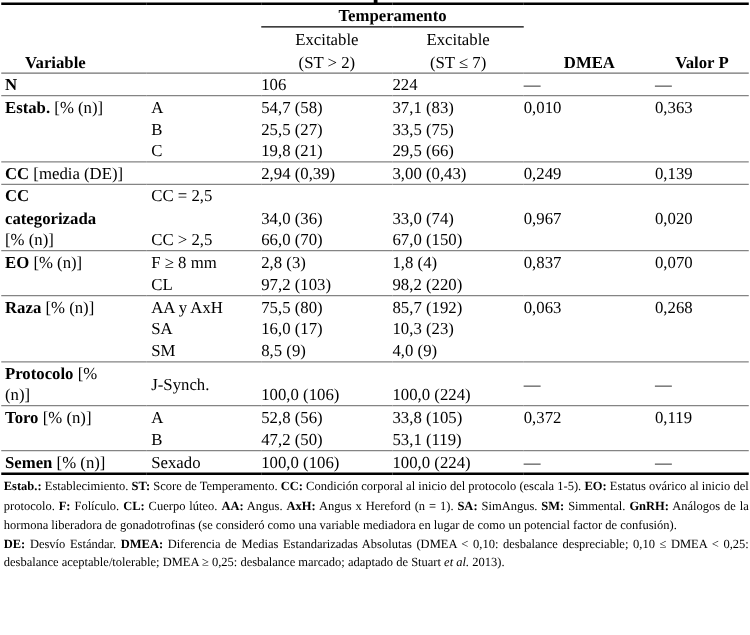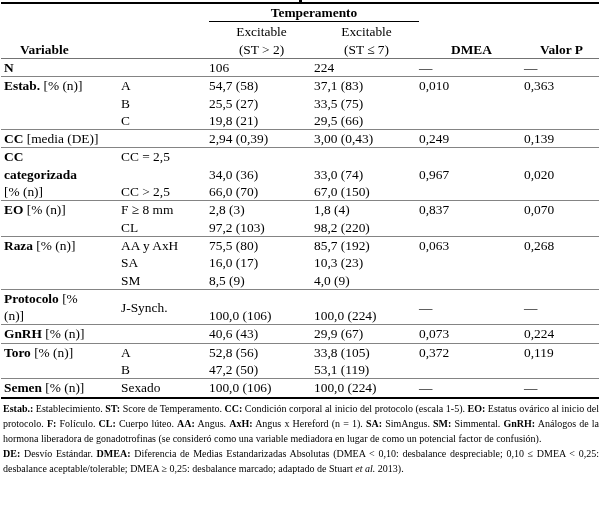--- a/index.html
+++ b/index.html
@@ -229,38 +229,20 @@
           </td>
           <td class="c-dmea mid">
             <div class="line"><span>—</span></div>
           </td>
           <td class="c-valorp mid">
             <div class="line"><span>—</span></div>
           </td>
         </tr>
         <tr class="group">
           <td class="c-variable">
-            <div class="line"><span class="bold">GnRH</span><span> [% (n)]</span></div>
-          </td>
-          <td class="c-sub"></td>
-          <td class="c-excitable">
-            <div class="line"><span>40,6 (43)</span></div>
-          </td>
-          <td class="c-adecuado">
-            <div class="line"><span>29,9 (67)</span></div>
-          </td>
-          <td class="c-dmea">
-            <div class="line"><span>0,073</span></div>
-          </td>
-          <td class="c-valorp">
-            <div class="line"><span>0,224</span></div>
-          </td>
-        </tr>
-        <tr class="group">
-          <td class="c-variable">
             <div class="line"><span class="bold">Toro</span><span> [% (n)]</span></div>
           </td>
           <td class="c-sub">
             <div class="line"><span>A</span></div>
             <div class="line"><span>B</span></div>
           </td>
           <td class="c-excitable">
             <div class="line"><span>52,8 (56)</span></div>
             <div class="line"><span>47,2 (50)</span></div>
           </td>

